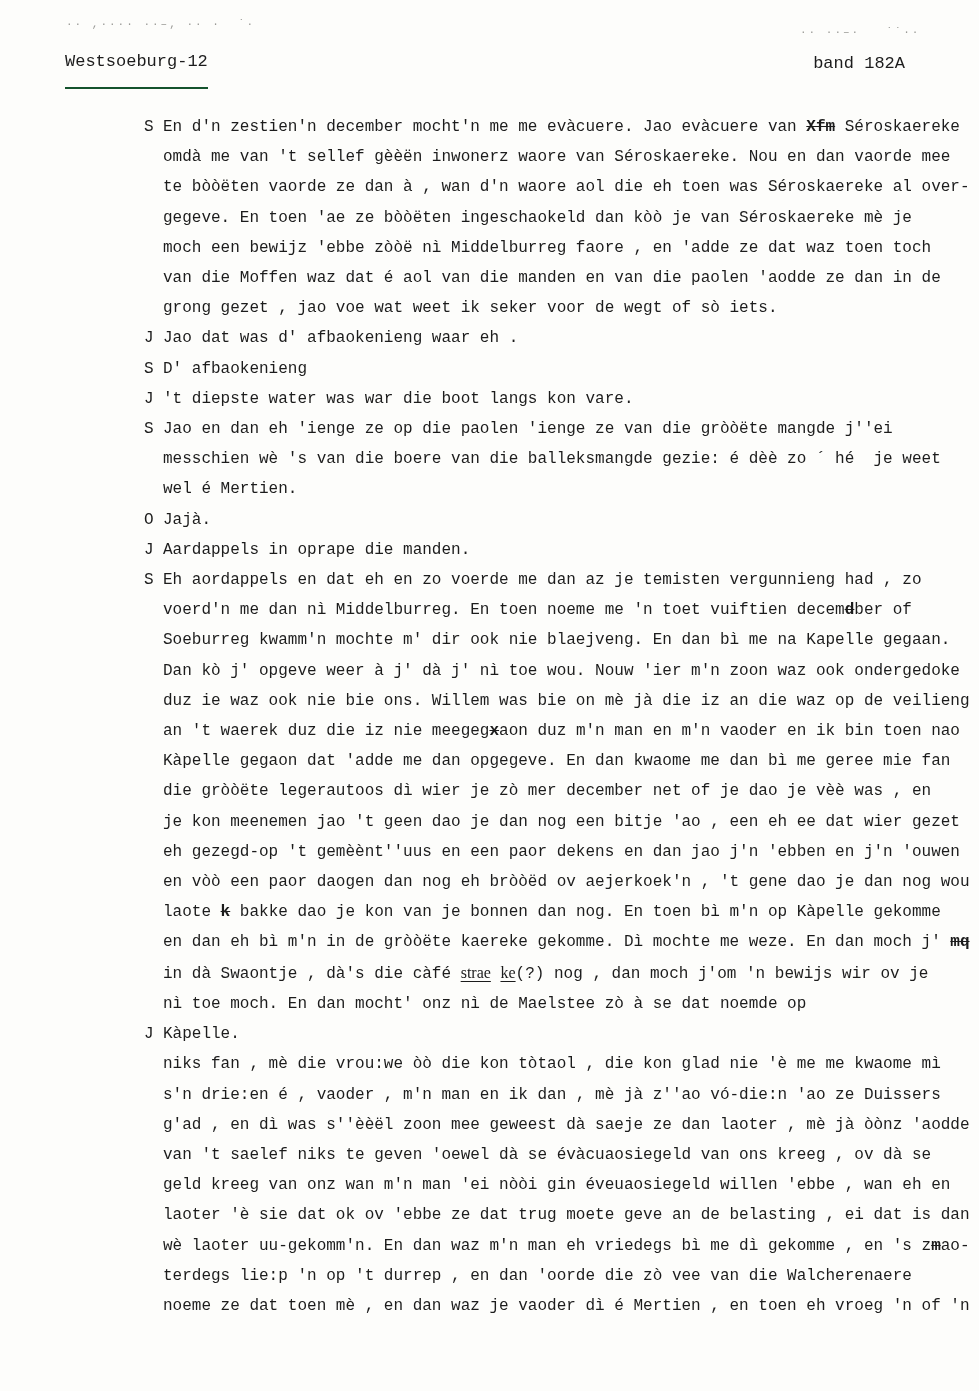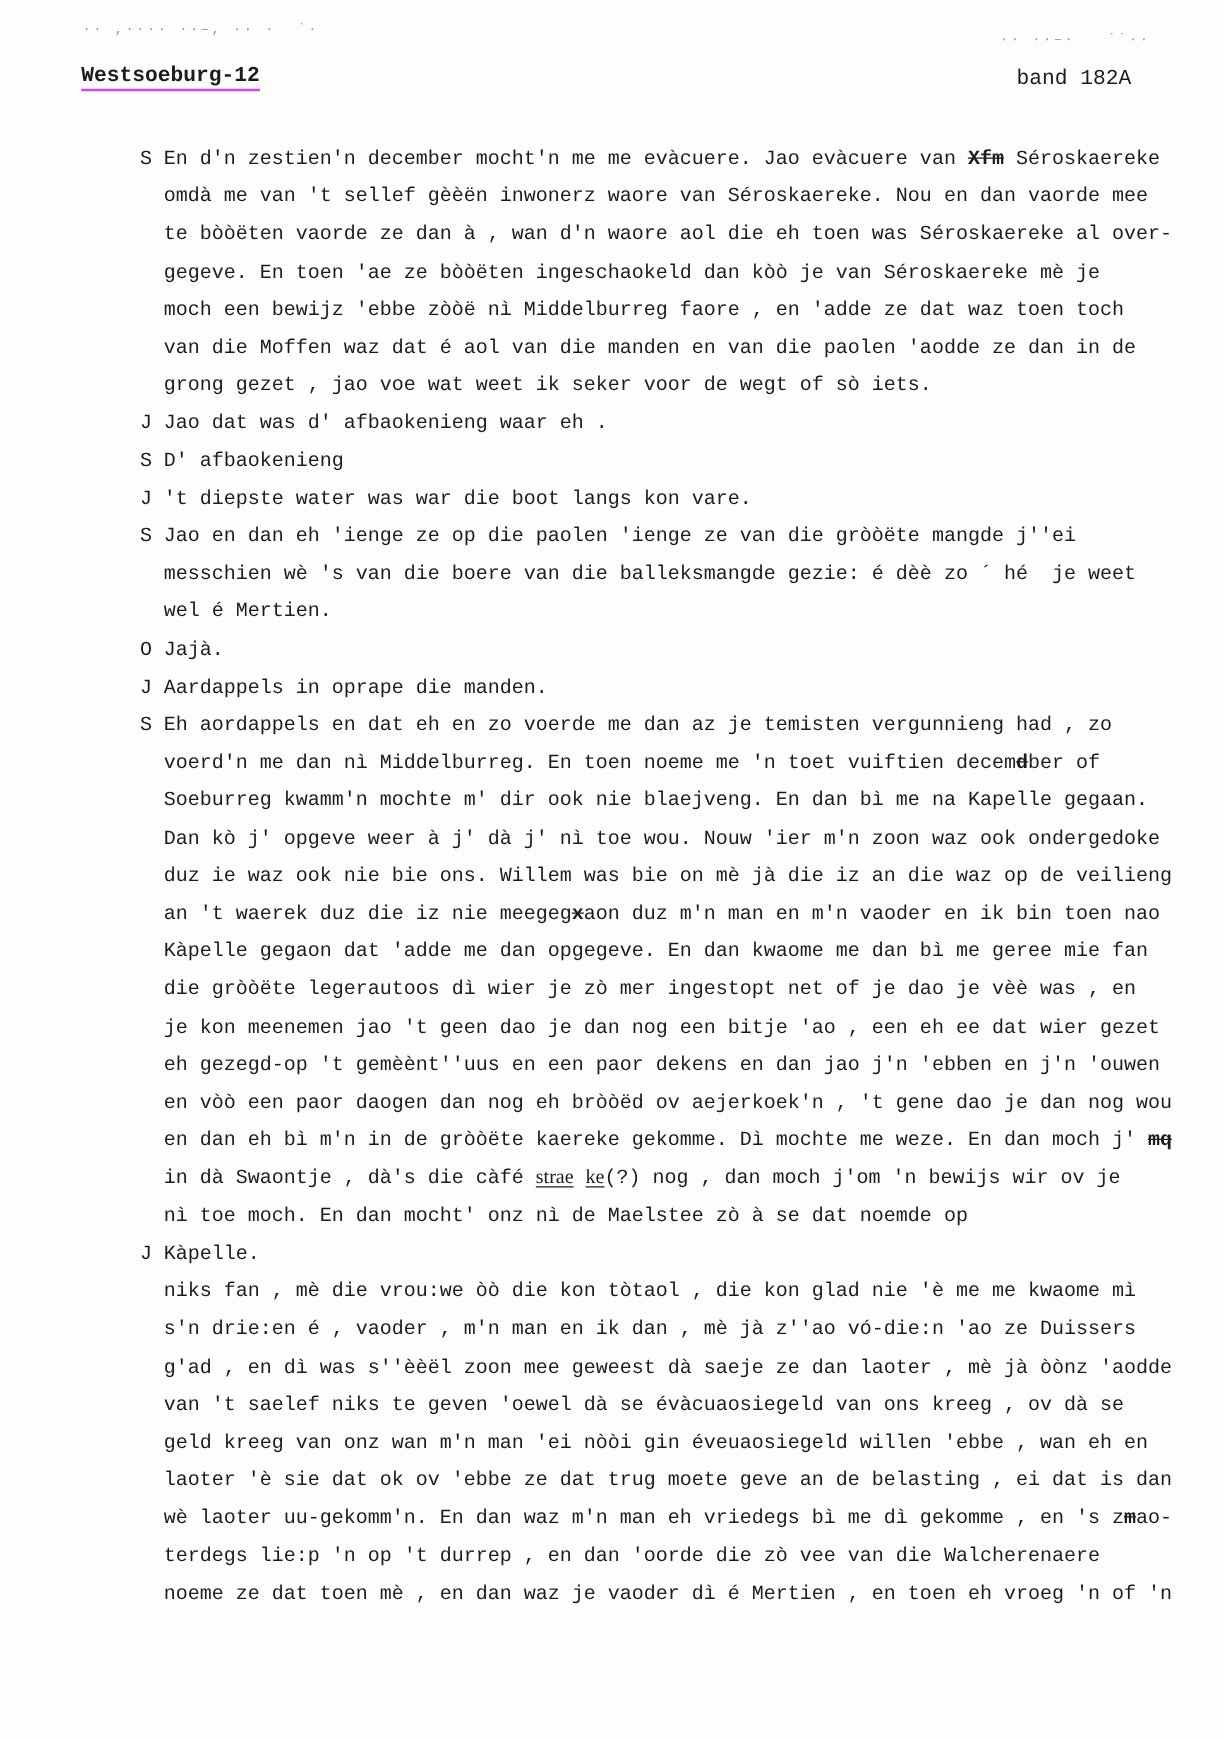--- a/index.html
+++ b/index.html
@@ -13,27 +13,27 @@
   }
   .paper{position:absolute;inset:0;background:#fdfdfb;}
   .smudge{position:absolute;color:#9a9a96;font-size:11px;letter-spacing:2px;white-space:pre;}
   .smudge-left{top:18px;left:66px;}
   .smudge-right{top:26px;left:800px;}
   .header{
     position:absolute;top:52px;left:65px;right:74px;
     display:flex;justify-content:space-between;align-items:flex-start;
     font-size:17px;
   }
-  .title{border-bottom:2px solid #d946ef;padding-bottom:0;font-weight:bold;}
+  .title{border-bottom:2px solid #14532d;padding-bottom:16px;}
   .band{padding-top:2px;}
   .transcript{
     position:absolute;top:112px;left:112px;right:14px;
     font-size:16px;line-height:30.2px;
   }
-  .line{white-space:pre;}
+  .line{white-space:pre;margin-left:32px;}
   .speaker{display:inline-block;width:19px;}
   .strike{text-decoration:line-through;font-weight:bold;}
   .u{text-decoration:underline;text-underline-offset:3px;font-family:Liberation Serif, serif;}
 </style>
 </head>
 <body>
 
 <div class="paper"></div>
 
 <div class="smudge smudge-left">·· ,···· ··–, ·· ·  ˙·</div>
@@ -60,24 +60,25 @@
     <div class="line"><span class="speaker"></span><span><span>wel é Mertien.</span></span></div>
     <div class="line"><span class="speaker">O</span><span><span>Jajà.</span></span></div>
     <div class="line"><span class="speaker">J</span><span><span>Aardappels in oprape die manden.</span></span></div>
     <div class="line"><span class="speaker">S</span><span><span>Eh aordappels en dat eh en zo voerde me dan az je temisten vergunnieng had , zo</span></span></div>
     <div class="line"><span class="speaker"></span><span><span>voerd'n me dan nì Middelburreg. En toen noeme me 'n toet vuiftien decem</span><span class="strike">d</span><span>ber of</span></span></div>
     <div class="line"><span class="speaker"></span><span><span>Soeburreg kwamm'n mochte m' dir ook nie blaejveng. En dan bì me na Kapelle gegaan.</span></span></div>
     <div class="line"><span class="speaker"></span><span><span>Dan kò j' opgeve weer à j' dà j' nì toe wou. Nouw 'ier m'n zoon waz ook ondergedoke</span></span></div>
     <div class="line"><span class="speaker"></span><span><span>duz ie waz ook nie bie ons. Willem was bie on mè jà die iz an die waz op de veilieng</span></span></div>
     <div class="line"><span class="speaker"></span><span><span>an 't waerek duz die iz nie meegeg</span><span class="strike">x</span><span>aon duz m'n man en m'n vaoder en ik bin toen nao</span></span></div>
     <div class="line"><span class="speaker"></span><span><span>Kàpelle gegaon dat 'adde me dan opgegeve. En dan kwaome me dan bì me geree mie fan</span></span></div>
-    <div class="line"><span class="speaker"></span><span><span>die gròòëte legerautoos dì wier je zò mer ingestopt net of je dao je vèè was , en</span></span></div>
+    <div class="line"><span class="speaker"></span><span><span>die gròòëte legerautoos dì wier je zò mer december net of je dao je vèè was , en</span></span></div>
     <div class="line"><span class="speaker"></span><span><span>je kon meenemen jao 't geen dao je dan nog een bitje 'ao , een eh ee dat wier gezet</span></span></div>
     <div class="line"><span class="speaker"></span><span><span>eh gezegd-op 't gemèènt''uus en een paor dekens en dan jao j'n 'ebben en j'n 'ouwen</span></span></div>
     <div class="line"><span class="speaker"></span><span><span>en vòò een paor daogen dan nog eh bròòëd ov aejerkoek'n , 't gene dao je dan nog wou</span></span></div>
+    <div class="line"><span class="speaker"></span><span><span>laote </span><span class="strike">k</span><span> bakke dao je kon van je bonnen dan nog. En toen bì m'n op Kàpelle gekomme</span></span></div>
     <div class="line"><span class="speaker"></span><span><span>en dan eh bì m'n in de gròòëte kaereke gekomme. Dì mochte me weze. En dan moch j' </span><span class="strike">mq</span></span></div>
     <div class="line"><span class="speaker"></span><span><span>in dà Swaontje , dà's die càfé </span><span class="u">strae</span><span> </span><span class="u">ke</span><span>(?) nog , dan moch j'om 'n bewijs wir ov je</span></span></div>
     <div class="line"><span class="speaker"></span><span><span>nì toe moch. En dan mocht' onz nì de Maelstee zò à se dat noemde op</span></span></div>
     <div class="line"><span class="speaker">J</span><span><span>Kàpelle.</span></span></div>
     <div class="line"><span class="speaker"></span><span><span>niks fan , mè die vrou:we òò die kon tòtaol , die kon glad nie 'è me me kwaome mì</span></span></div>
     <div class="line"><span class="speaker"></span><span><span>s'n drie:en é , vaoder , m'n man en ik dan , mè jà z''ao vó-die:n 'ao ze Duissers</span></span></div>
     <div class="line"><span class="speaker"></span><span><span>g'ad , en dì was s''èèël zoon mee geweest dà saeje ze dan laoter , mè jà òònz 'aodde</span></span></div>
     <div class="line"><span class="speaker"></span><span><span>van 't saelef niks te geven 'oewel dà se évàcuaosiegeld van ons kreeg , ov dà se</span></span></div>
     <div class="line"><span class="speaker"></span><span><span>geld kreeg van onz wan m'n man 'ei nòòi gin éveuaosiegeld willen 'ebbe , wan eh en</span></span></div>
     <div class="line"><span class="speaker"></span><span><span>laoter 'è sie dat ok ov 'ebbe ze dat trug moete geve an de belasting , ei dat is dan</span></span></div>

